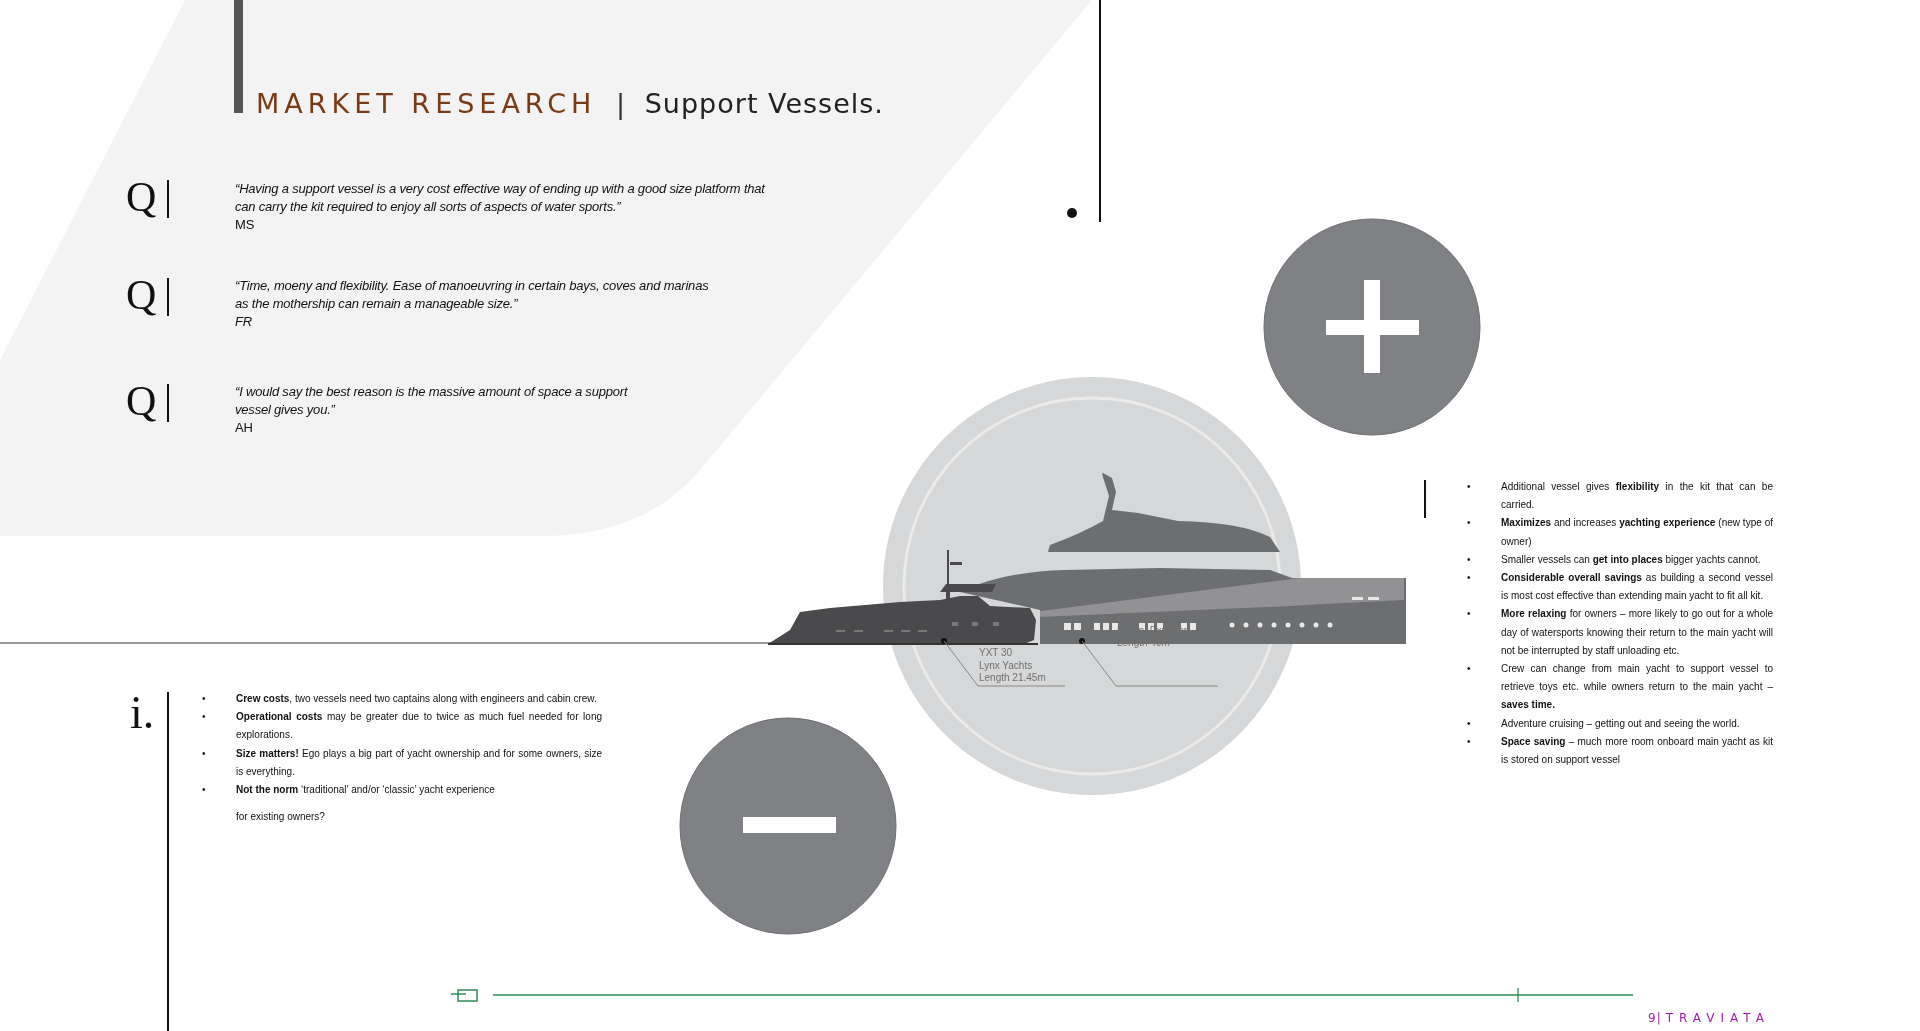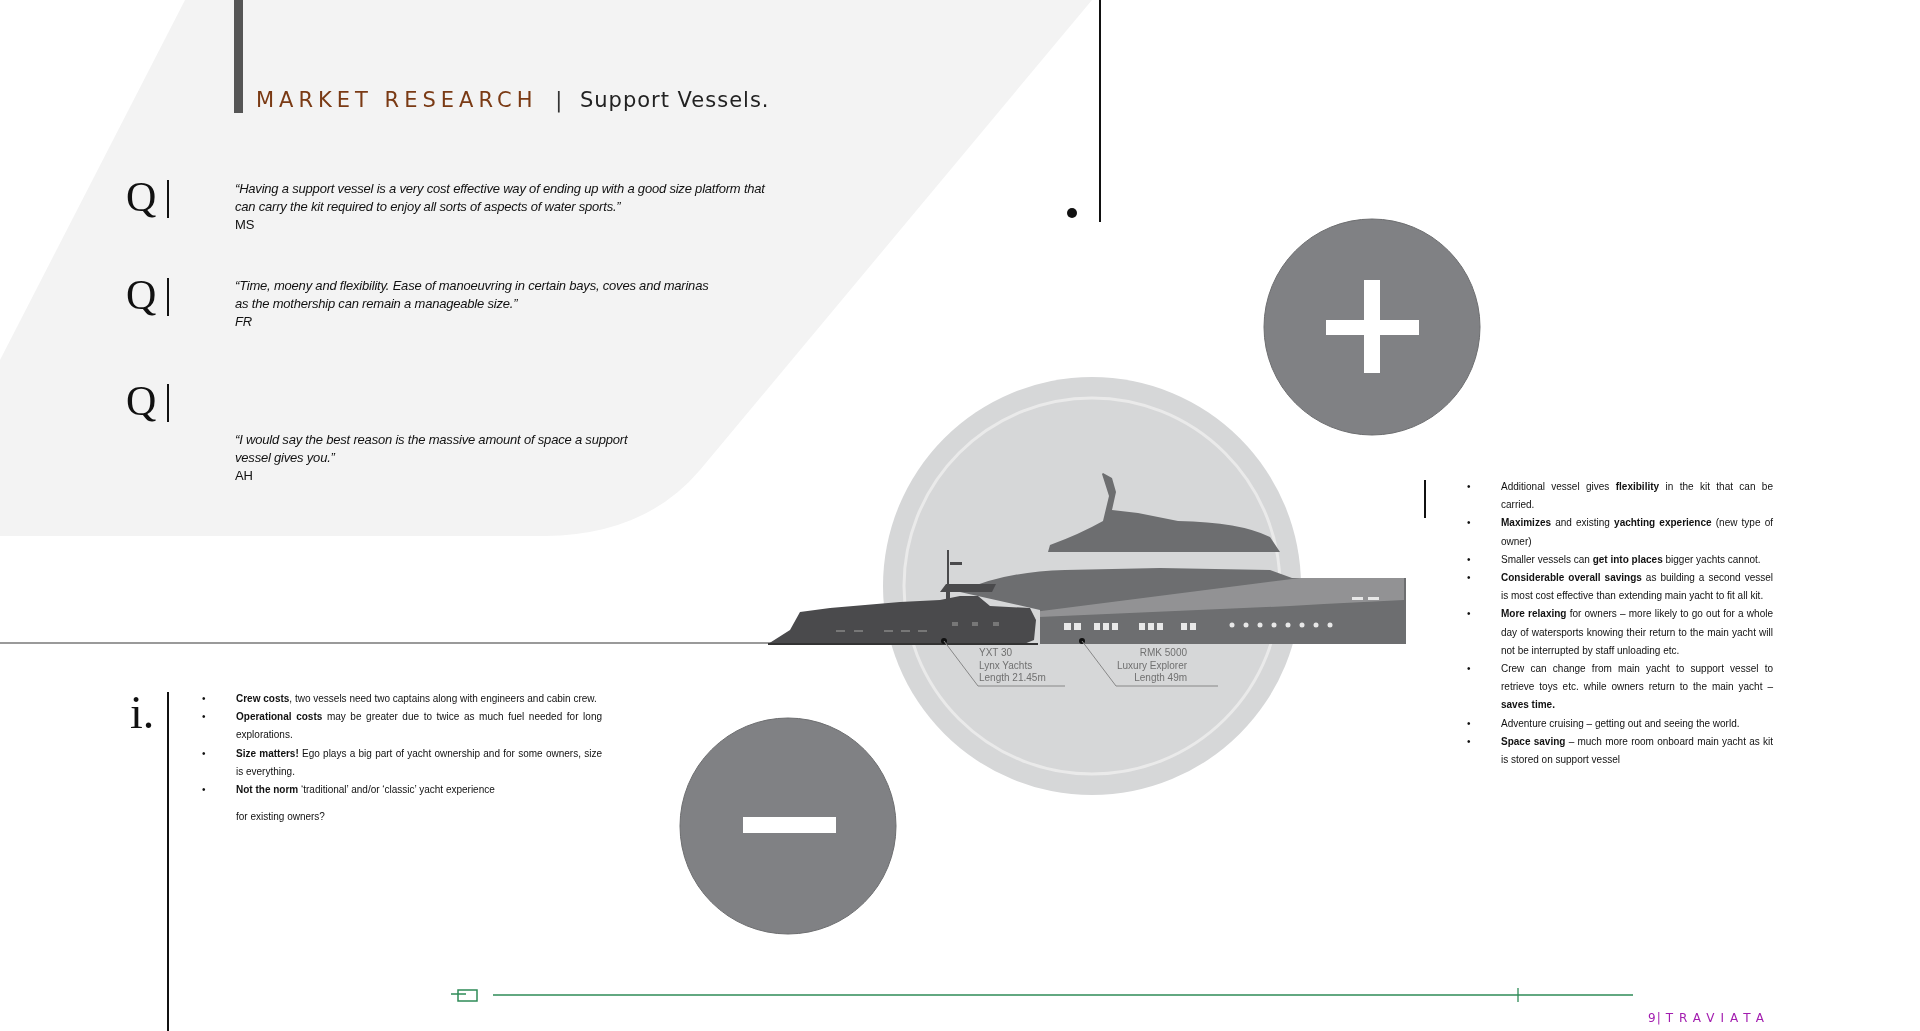--- a/index.html
+++ b/index.html
@@ -2,21 +2,21 @@
 <html><head>
 <meta charset="utf-8">
 <style>
   html, body { margin:0; padding:0; }
   body {
     width:1920px; height:1031px; position:relative; overflow:hidden;
     background:#ffffff; font-family:"Liberation Sans", sans-serif; color:#111;
   }
   .abs { position:absolute; }
   #bg-svg { position:absolute; left:0; top:0; }
-  .title-wrap { left:256px; top:88px; font-family:"DejaVu Sans", sans-serif; font-size:21px; letter-spacing:5px; white-space:nowrap; }
+  .title-wrap { left:256px; top:88px; font-family:"DejaVu Sans", sans-serif; font-size:27px; letter-spacing:5px; white-space:nowrap; }
   .title-accent { color:#7a3a14; font-weight:normal; }
   .title-sep { color:#333; margin:0 6px; letter-spacing:0; }
   .title-sub { color:#222; letter-spacing:1px; }
   .q-mark { font-family:"Liberation Serif", serif; font-size:42px; color:#111; line-height:1; }
   .q-bar { width:2px; height:38px; background:#111; }
   .quote { font-family:"Liberation Sans", sans-serif; font-style:italic; font-size:13px; line-height:18px; color:#111; letter-spacing:-0.2px; }
   .quote .author { font-style:normal; }
   .i-mark { font-family:"Liberation Serif", serif; font-size:46px; color:#111; line-height:1; }
   .bul-list { font-size:10px; line-height:18.2px; color:#111; text-align:justify; }
   .bul-list .item { position:relative; padding-left:34px; }
@@ -130,50 +130,50 @@
 <div class="abs q-mark" style="left:126px;top:274px;">Q</div>
 <div class="abs q-bar" style="left:167px;top:278px;"></div>
 <div class="abs quote" style="left:235px;top:277px;">
   <div>“Time, moeny and flexibility. Ease of manoeuvring in certain bays, coves and marinas</div>
   <div>as the mothership can remain a manageable size.”</div>
   <div class="author" style="font-style:italic;">FR</div>
 </div>
 
 <div class="abs q-mark" style="left:126px;top:380px;">Q</div>
 <div class="abs q-bar" style="left:167px;top:384px;"></div>
-<div class="abs quote" style="left:235px;top:383px;margin-top:48px;">
+<div class="abs quote" style="left:235px;top:383px;">
   <div>“I would say the best reason is the massive amount of space a support</div>
   <div>vessel gives you.”</div>
   <div class="author">AH</div>
 </div>
 
 <div class="abs i-mark" style="left:130px;top:690px;">i.</div>
 <div class="abs bul-list" style="left:202px;top:690px;width:400px;">
   <div class="item"><b>Crew costs</b><span>, two vessels need two captains along with engineers and cabin crew.</span></div>
   <div class="item"><b>Operational costs</b><span> may be greater due to twice as much fuel needed for long explorations.</span></div>
   <div class="item"><b>Size matters!</b><span> Ego plays a big part of yacht ownership and for some owners, size is everything.</span></div>
   <div class="item" style="text-align:left;"><b>Not the norm</b><span> ‘traditional’ and/or ‘classic’ yacht experience</span>
     <div style="margin-top:9px;">for existing owners?</div>
   </div>
 </div>
 
 <div class="abs yacht-label" style="left:979px;top:647px;">
   <div>YXT 30</div>
   <div>Lynx Yachts</div>
   <div>Length 21.45m</div>
 </div>
-<div class="abs yacht-label" style="left:1117px;top:647px;text-align:right;">
+<div class="abs yacht-label" style="left:1117px;top:612px;">
   <div>RMK 5000</div>
   <div>Luxury Explorer</div>
   <div>Length 49m</div>
 </div>
 
 <div class="abs bul-list" style="left:1467px;top:478px;width:306px;">
   <div class="item"><span>Additional  vessel gives </span><b>flexibility</b><span> in the kit that can be carried.</span></div>
-  <div class="item"><b>Maximizes</b><span> and existing </span><b>yachting experience</b><span> (new type of owner)</span></div>
+  <div class="item"><b>Maximizes</b><span> and increases </span><b>yachting experience</b><span> (new type of owner)</span></div>
   <div class="item"><span>Smaller vessels can </span><b>get into places</b><span> bigger yachts cannot.</span></div>
   <div class="item"><b>Considerable overall savings</b><span> as building a second vessel is most cost effective than extending main yacht to fit all kit.</span></div>
   <div class="item"><b>More relaxing</b><span> for owners – more likely to go out for a whole day of watersports knowing their return to the main yacht will not be interrupted by staff unloading etc.</span></div>
   <div class="item"><span>Crew can change from main yacht to support vessel to retrieve toys etc. while owners return to the main yacht – </span><b>saves time.</b></div>
   <div class="item"><span>Adventure cruising – getting out and seeing the world.</span></div>
   <div class="item"><b>Space saving</b><span> – much more room onboard main yacht as kit is stored on support vessel</span></div>
 </div>
 
 <div class="abs footer-brand" style="left:1648px;top:987px;">
   <span style="letter-spacing:1px;margin-right:4px;">9|</span><span>TRAVIATA</span>

